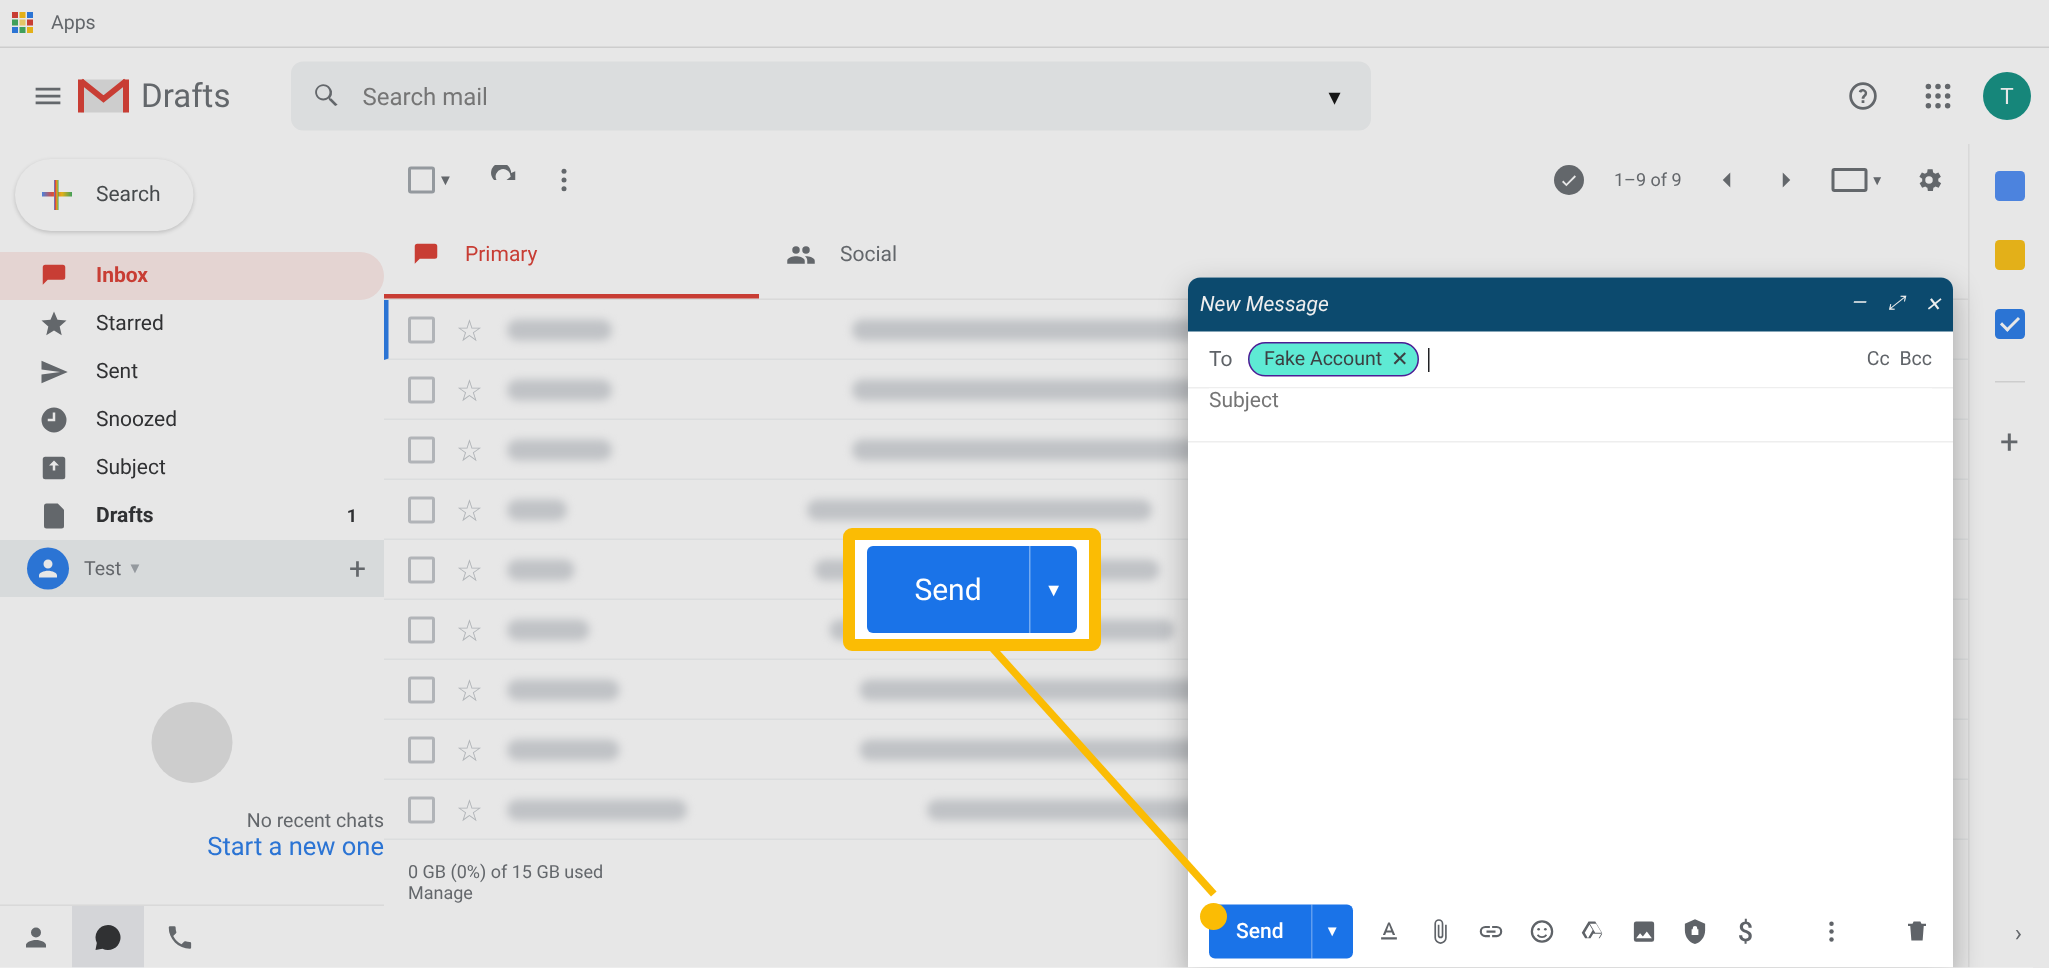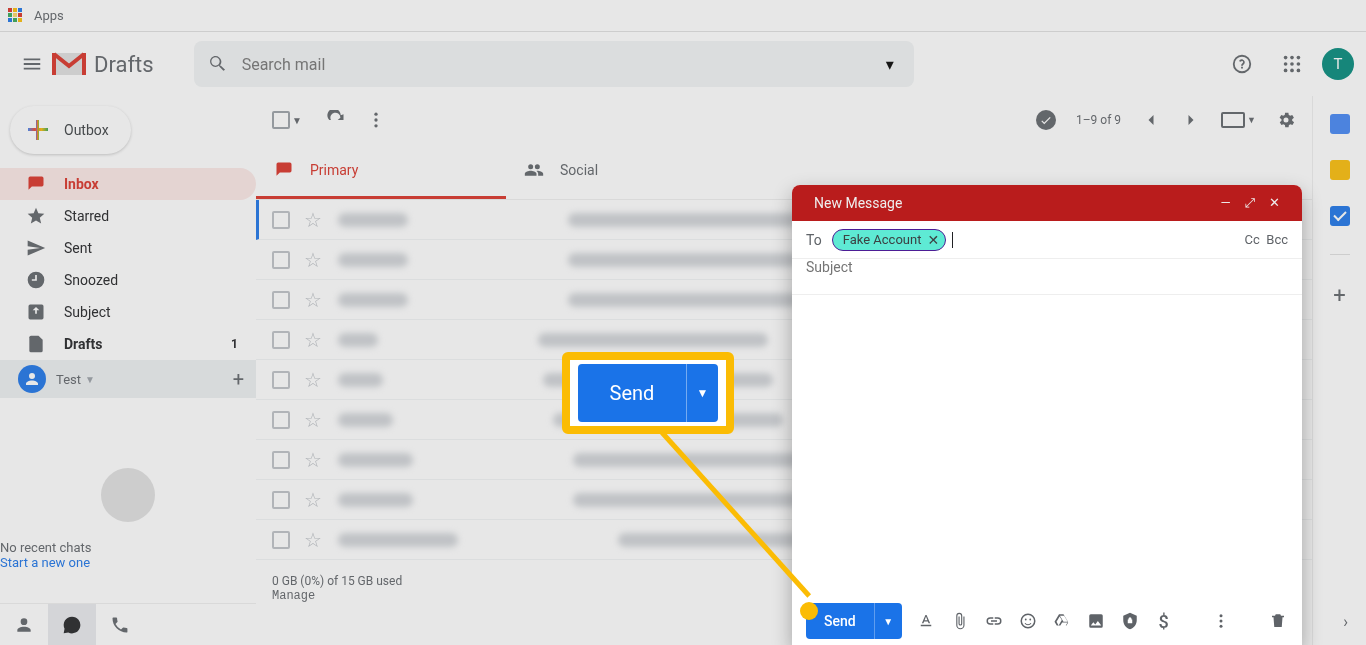--- a/index.html
+++ b/index.html
@@ -42,25 +42,25 @@
 .nav-item { height:32px; display:flex; align-items:center; padding-left:26px; font-size:14px; color:#202124; border-radius:0 16px 16px 0; cursor:pointer; }
 .nav-item.active { background:#fce8e6; color:#d93025; font-weight:700; }
 .nav-item.active svg { fill:#d93025; }
 .nav-item svg { width:20px; height:20px; fill:#5f6368; margin-right:18px; }
 .nav-item .count { margin-left:auto; margin-right:18px; font-size:12px; }
 .hangouts-user { height:38px; display:flex; align-items:center; padding:0 12px 0 18px; background:#eceff1; }
 .hangouts-user .dot { width:28px; height:28px; border-radius:50%; background:#1a73e8; margin-right:10px; display:flex; align-items:center; justify-content:center; }
 .hangouts-user .dot svg { fill:#fff; width:18px; }
 .hangouts-user span { font-size:13px; color:#5f6368; }
 .hangouts-user .plus { margin-left:auto; color:#5f6368; font-size:20px; }
-.hangouts-empty { text-align:left; margin-top:70px; }
+.hangouts-empty { text-align:right; margin-top:70px; }
 .hangouts-bubble { width:54px; height:54px; background:#e0e0e0; border-radius:50%; margin:0 auto 18px; position:relative; }
 .hangouts-bubble::after { content:''; position:absolute; bottom:-4px; right:8px; border:8px solid transparent; border-top-color:#e0e0e0; }
 .hangouts-empty .t1 { font-size:13px; color:#5f6368; }
-.hangouts-empty .t2 { font-size:13px; color:#1a73e8; cursor:pointer; }
+.hangouts-empty .t2 { font-size:17px; color:#1a73e8; cursor:pointer; }
 .sidebar-bottom { position:absolute; bottom:0; left:0; width:100%; height:42px; display:flex; align-items:center; border-top:1px solid #eee; }
 .sidebar-bottom .tab { width:48px; height:42px; display:flex; align-items:center; justify-content:center; color:#5f6368; }
 .sidebar-bottom .tab.active { background:#e8eaed; color:#202124; }
 
 .content { flex:1; display:flex; }
 .listcol { flex:1; min-width:0; position:relative; }
 .toolbar { height:48px; display:flex; align-items:center; padding:0 16px; }
 .toolbar .sel { width:18px; height:18px; border:2px solid #9aa0a6; border-radius:2px; }
 .toolbar .drop { margin-left:2px; color:#5f6368; font-size:10px; }
 .toolbar svg { fill:#5f6368; }
@@ -79,37 +79,37 @@
 
 .rows { }
 .row { height:40px; border-bottom:1px solid #f1f3f4; display:flex; align-items:center; padding:0 16px; }
 .row .cb { width:18px; height:18px; border:2px solid #bdc1c6; border-radius:2px; margin-right:14px; }
 .row .star { color:#bdc1c6; margin-right:16px; font-size:20px; }
 .row .blur1 { width:70px; height:14px; background:#d0d3d7; border-radius:7px; filter:blur(3px); margin-right:160px; }
 .row .blur2 { width:230px; height:14px; background:#d0d3d7; border-radius:7px; filter:blur(3px); }
 .row:first-child { border-left:3px solid #1a73e8; padding-left:13px; }
 
 .footer { padding:14px 16px; font-size:12px; color:#5f6368; display:flex; }
-.footer a { color:#5f6368; text-decoration:none;font-family:Liberation Mono, monospace; }
+.footer a { color:#5f6368; text-decoration:none; }
 .footer .right { margin-left:auto; }
 
 
 .sidepanel { width:54px; border-left:1px solid #eee; display:flex; flex-direction:column; align-items:center; padding-top:18px; gap:26px; }
 .sidepanel .app { width:20px; height:20px; border-radius:3px; }
 .cal { background:#4285f4; }
 .keep { background:#fbbc04; }
 .tasks { background:#1a73e8; border-radius:50%; position:relative; }
 .tasks::after{content:'';position:absolute;width:10px;height:5px;border-left:2px solid #fff;border-bottom:2px solid #fff;transform:rotate(-45deg);top:5px;left:4px}
 .sp-divider { width:20px; height:1px; background:#e0e0e0; margin:2px 0; }
 .sp-plus { color:#5f6368; font-size:22px; }
 .sp-chevron { position:absolute; bottom:14px; right:18px; color:#5f6368; }
 
 
 .compose-window { position:absolute; right:64px; bottom:0; width:510px; height:460px; background:#fff; box-shadow:0 8px 20px rgba(0,0,0,.3); border-radius:8px 8px 0 0; display:flex; flex-direction:column; z-index:50; }
-.cw-header { height:36px; background:#b91c1c; color:#eee; display:flex; align-items:center; padding:0 22px; border-radius:8px 8px 0 0; font-size:14px; }
+.cw-header { height:36px; background:#0c4a6e; color:#eee; display:flex; align-items:center; padding:0 8px; border-radius:8px 8px 0 0; font-size:14px;font-style:italic; }
 .cw-header .actions { margin-left:auto; display:flex; gap:14px; }
 .cw-header .actions span { cursor:pointer; font-size:13px; }
 .cw-to { height:38px; display:flex; align-items:center; padding:0 14px; border-bottom:1px solid #eee; font-size:14px; color:#5f6368; }
 .cw-to .chip { background:#5eead4; border:1px solid #4c1d95; border-radius:12px; padding:2px 6px 2px 10px; margin-left:10px; font-size:13px; color:#3c4043; display:flex; align-items:center; }
 .cw-to .chip .x { margin-left:6px; cursor:pointer; font-size:14px; }
 .cw-to .cursor { width:1px; height:16px; background:#202124; margin-left:6px; }
 .cw-to .ccbcc { margin-left:auto; font-size:13px; color:#5f6368; }
 .cw-subject { height:36px; padding:0 14px; display:flex; align-items:flex-start; border-bottom:1px solid #eee; }
 .cw-subject input { border:none; outline:none; font-size:14px; width:100%; color:#5f6368; }
 .cw-body { flex:1; }
@@ -195,21 +195,21 @@
         </svg>
       </div>
     <div class="avatar">T</div>
   </div>
 </div>
 
 <div class="main">
   <div class="sidebar">
     <div class="compose">
       <div class="compose-plus"></div>
-      <span>Outbox</span>
+      <span>Search</span>
     </div>
     <div class="nav">
       <div class="nav-item active">
           <svg viewBox="0 0 24 24">
             <path d="M19 3H5a2 2 0 00-2 2v14l4-4h12a2 2 0 002-2V5a2 2 0 00-2-2z"></path>
           </svg>
           <span>Inbox</span>
         </div>
       <div class="nav-item">
           <svg viewBox="0 0 24 24">

